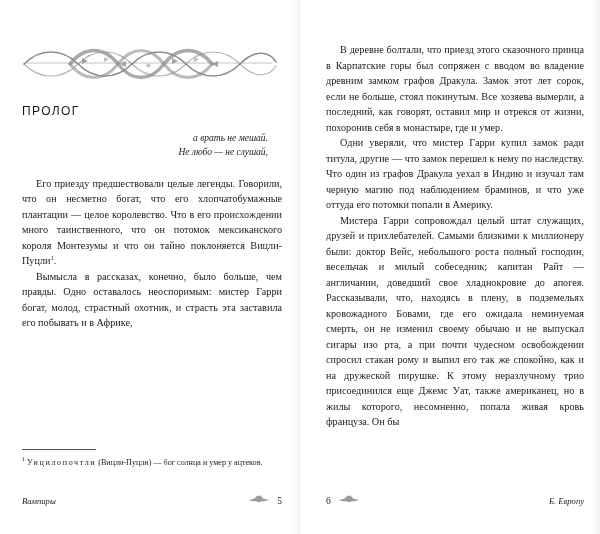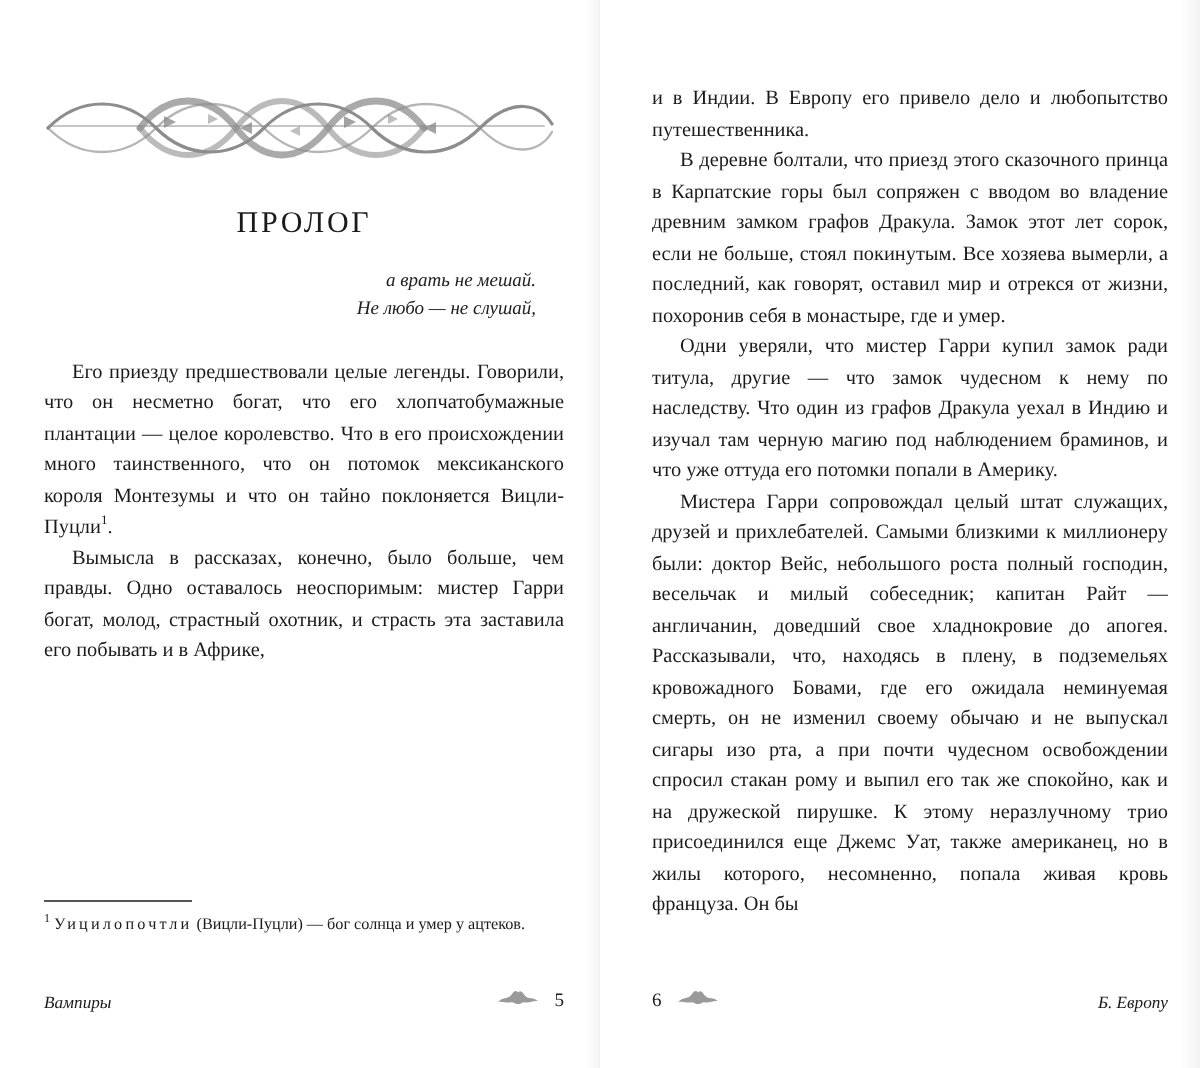--- a/index.html
+++ b/index.html
@@ -62,25 +62,25 @@
   
   .ornament-top {
     margin-top: 42px;
     height: 40px;
     display: block;
   }
 
   
   .chapter-title {
     margin: 22px 0 0 0;
-    text-align: center;
-    font-size: 15px;
+    text-align: left;
+    font-size: 12px;
     letter-spacing: 1.4px;
     font-weight: 400;
-    font-family: Liberation Serif, serif;
+    font-family: Liberation Sans, sans-serif;
   }
 
   
   .epigraph {
     margin: 14px 14px 16px 0;
     text-align: right;
     font-style: italic;
     font-size: 9.5px;
     line-height: 1.45;
     color: #202020;
@@ -221,23 +221,22 @@
         <span class="page-number">5</span>
       </span>
     </div>
 
     <div class="gutter"></div>
   </div>
 
   <div class="page page-right">
 
     <div class="body-text" style="padding-top:42px;">
-      <p class="cont">и в Индии. В Европу его привело дело и любопытство путешественника.</p>
       <p>В деревне болтали, что приезд этого сказочного принца в Карпатские горы был сопряжен с вводом во владение древним замком графов Дракула. Замок этот лет сорок, если не больше, стоял покинутым. Все хозяева вымерли, а последний, как говорят, оставил мир и отрекся от жизни, похоронив себя в монастыре, где и умер.</p>
-      <p>Одни уверяли, что мистер Гарри купил замок ради титула, другие — что замок чудесном к нему по наследству. Что один из графов Дракула уехал в Индию и изучал там черную магию под наблюдением браминов, и что уже оттуда его потомки попали в Америку.</p>
+      <p>Одни уверяли, что мистер Гарри купил замок ради титула, другие — что замок перешел к нему по наследству. Что один из графов Дракула уехал в Индию и изучал там черную магию под наблюдением браминов, и что уже оттуда его потомки попали в Америку.</p>
       <p>Мистера Гарри сопровождал целый штат служащих, друзей и прихлебателей. Самыми близкими к миллионеру были: доктор Вейс, небольшого роста полный господин, весельчак и милый собеседник; капитан Райт — англичанин, доведший свое хладнокровие до апогея. Рассказывали, что, находясь в плену, в подземельях кровожадного Бовами, где его ожидала неминуемая смерть, он не изменил своему обычаю и не выпускал сигары изо рта, а при почти чудесном освобождении спросил стакан рому и выпил его так же спокойно, как и на дружеской пирушке. К этому неразлучному трио присоединился еще Джемс Уат, также американец, но в жилы которого, несомненно, попала живая кровь француза. Он бы</p>
     </div>
 
     <div class="footer">
       <span class="footer-left-group">
         <span class="page-number">6</span>
         <span class="bat-icon">
           <svg width="22" height="12" viewBox="0 0 22 12" xmlns="http://www.w3.org/2000/svg" aria-hidden="true">
             <path d="M1 7 C4 4, 6 6, 8 3 C9 1.5, 10 1, 11 2.2 C12 1, 13 1.6, 14 3.2 C16 6.2, 19 4.2, 21 6.6 C18.5 6.2, 17 7.6, 14.5 7.2 C13 7, 12 8.4, 11 8 C10 8.4, 9 7, 7.5 7.2 C5 7.6, 3.4 6.4, 1 7 Z" fill="#9a9a9a"></path>
           </svg>

